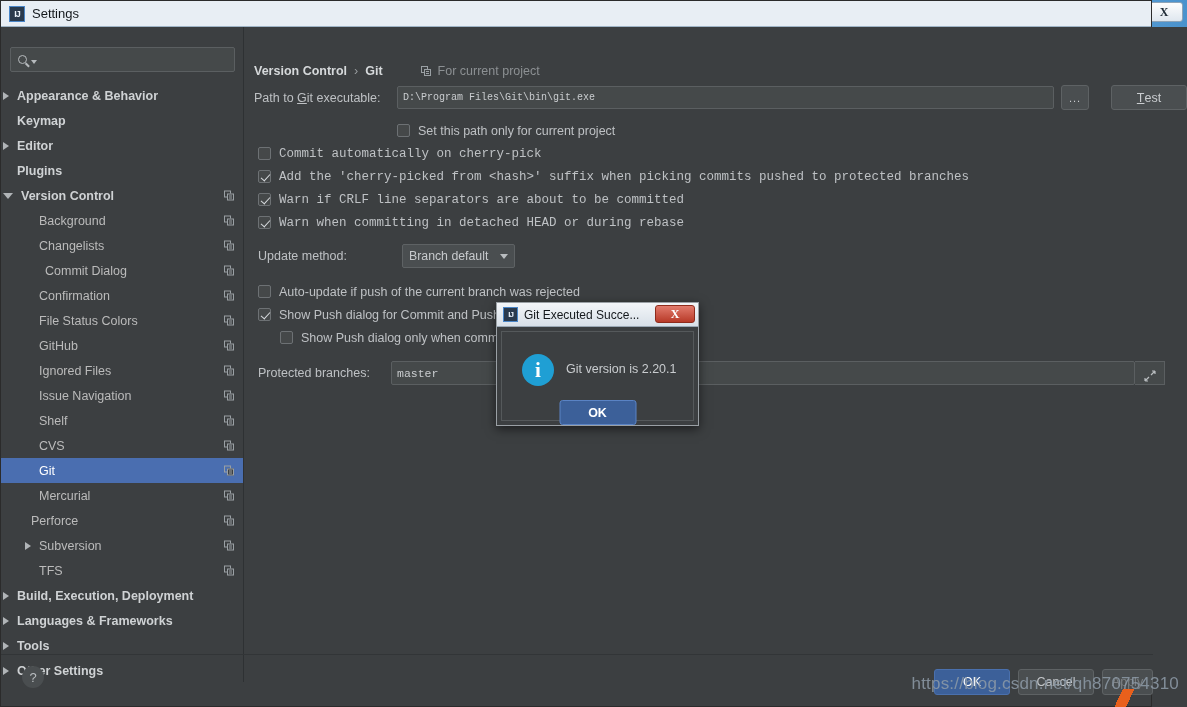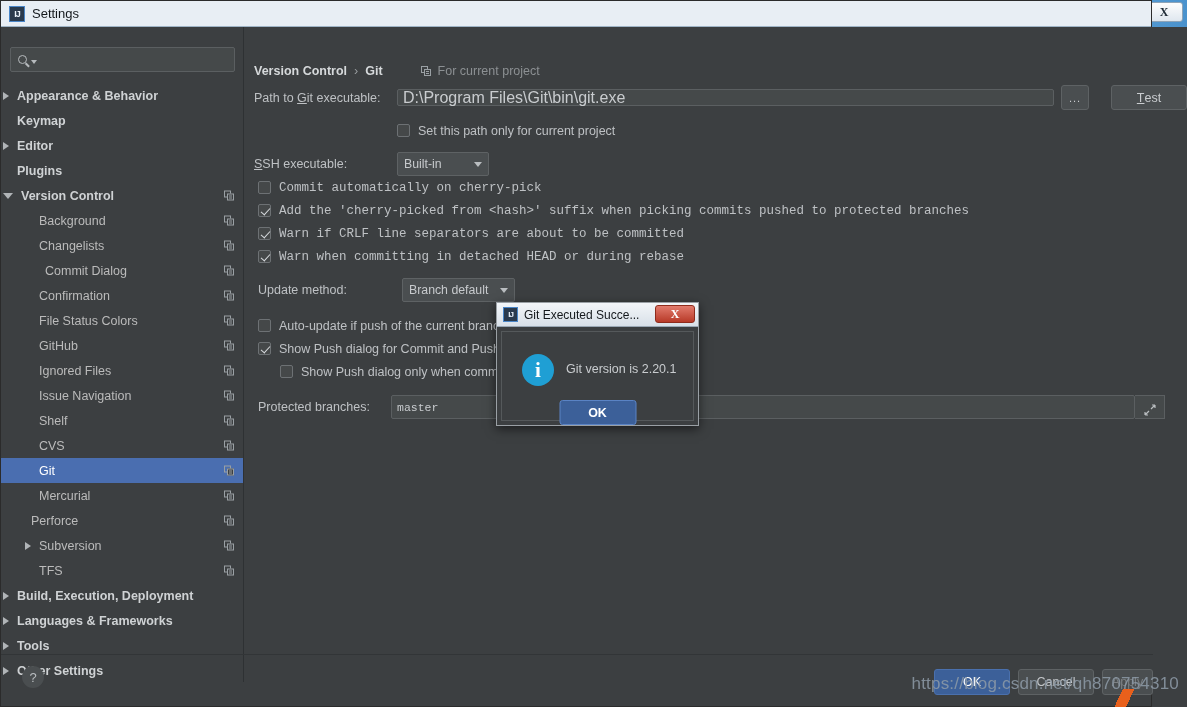--- a/index.html
+++ b/index.html
@@ -150,24 +150,24 @@
     display: flex; align-items: center; gap: 6px;
     font-weight: normal; color: #8c9093; margin-left: 31px;
   }
 
   .form { position: relative; padding-left: 10px; }
   .row { display: flex; align-items: center; }
   .lbl { font-size: 12.5px; color: #bec1c4; }
   u { text-decoration: underline; }
 
   .textfield {
-    height: 17px; background: #45494a;
+    height: 23px; background: #45494a;
     border: 1px solid #5b5f61; border-radius: 2px;
-    font-size: 16px; color: #c9cccf;
-    display: flex; align-items: center; padding: 0 5px;
+    font-size: 10px; color: #c9cccf;
+    display: flex; align-items: center; padding: 0 5px; font-family: Liberation Mono, monospace;
   }
   .btn {
     height: 25px; border: 1px solid #5e6264; border-radius: 3px;
     background: #4a4e50; color: #c9cccf; font-size: 12.5px;
     display: flex; align-items: center; justify-content: center;
   }
 
   .combo {
     height: 24px; background: #4a4e50;
     border: 1px solid #5e6264; border-radius: 2px;
@@ -498,27 +498,20 @@
                 <u>T</u>
                 <span>est</span>
               </div>
           </div>
 
           <div class="cbrow" style="margin-top:9px;margin-left:143px;">
             <span class="cb"></span>
             <span class="cbtxt">Set this path only for current project</span>
           </div>
 
-          <div class="row" style="margin-top:10px;">
-            <div class="lbl" style="width:143px;"><u>S</u><span>SH executable:</span></div>
-            <div class="combo" style="width:92px;">
-              <span class="cv">Built-in</span>
-              <span class="arr"></span>
-            </div>
-          </div>
 
           <div id="cbgroup1" style="font-family:Liberation Mono, monospace;">
               <div class="cbrow" style="margin-left: 4px;">
                 <span class="cb"></span>
                 <span class="cbtxt">Commit automatically on cherry-pick</span>
               </div>
               <div class="cbrow" style="margin-left: 4px;">
                 <span class="cb on"></span>
                 <span class="cbtxt">Add the 'cherry-picked from &lt;hash&gt;' suffix when picking commits pushed to protected branches</span>
               </div>

